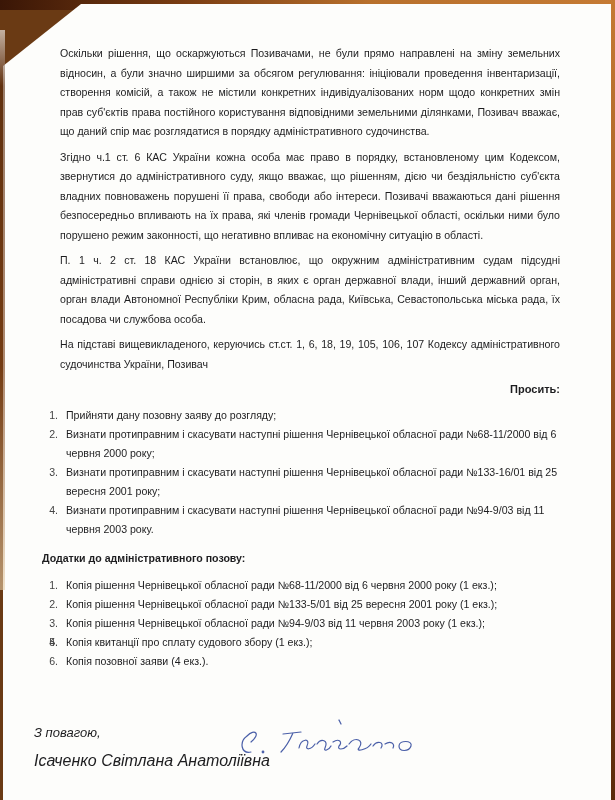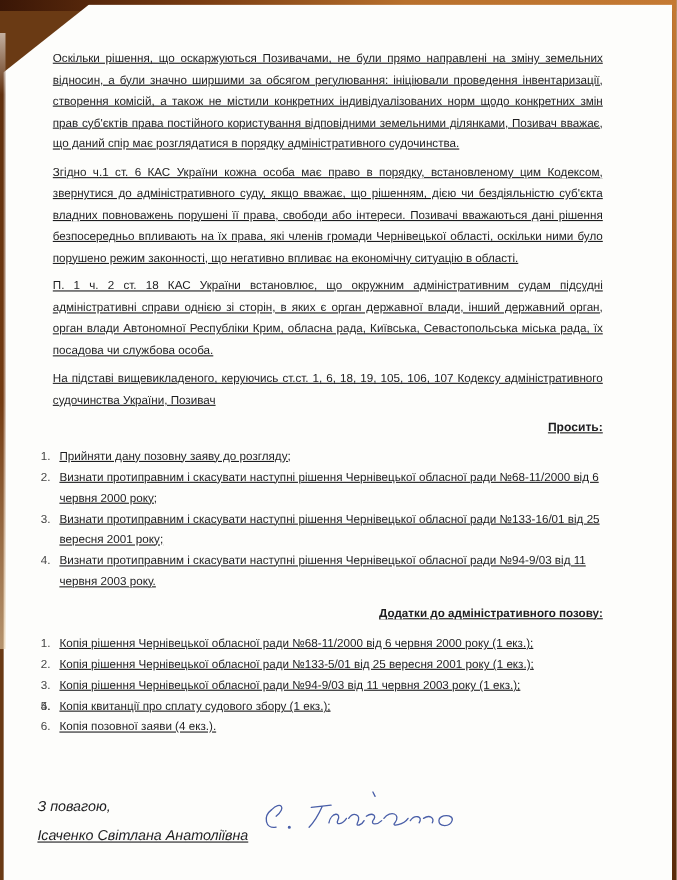--- a/index.html
+++ b/index.html
@@ -20,39 +20,39 @@
     position: absolute; left: 0; top: 30px; width: 5px; height: 560px;
     background: linear-gradient(180deg, #fff 0%, #5a2a0a 10%, #7a3d12 60%, #e8cfa8 100%);
     opacity: 0.6;
   }
   .paper {
     position: absolute; left: 3px; top: 4px; width: 608px; height: 796px;
     background: #fdfdfb;
     clip-path: polygon(78px 0, 100% 0, 100% 100%, 0 100%, 0 62px);
   }
   .doc {
-    position: absolute; left: 48px; top: 44px; width: 500px;
-    color: #1d1d1f; font-size: 10.6px; line-height: 19.5px; text-decoration: underline;
+    position: absolute; left: 60px; top: 44px; width: 500px;
+    color: #1d1d1f; font-size: 10.6px; line-height: 19.5px;
   }
   .para { margin: 0 0 6px 0; text-align: justify; text-align-last: left; }
   .heading {
     text-align: right; font-weight: bold; margin: 4px 0 6px 0; font-size: 11px;
   }
   ol.requests { margin: 0; padding: 0; list-style: none; }
   ol.requests li { position: relative; padding-left: 22px; margin-left: -16px; line-height: 19px; }
   ol.requests li .num { position: absolute; left: 0; top: 0; width: 14px; text-align: right; color: #444; }
-  .attach-title { font-weight: bold; margin: 10px 0 8px -18px; text-align: right; }
+  .attach-title { font-weight: bold; margin: 10px 0 8px -18px; }
   ol.attach { margin: 0; padding: 0; list-style: none; }
   ol.attach li { position: relative; padding-left: 22px; margin-left: -16px; line-height: 19px; }
   ol.attach li .num { position: absolute; left: 0; top: 0; width: 14px; text-align: right; color: #444; }
   .closing {
     position: absolute; left: 34px; top: 725px; font-style: italic; font-size: 13px; color: #1d1d1f;
   }
   .signer {
-    position: absolute; left: 34px; top: 752px; font-style: italic; font-size: 13px; color: #1d1d1f; text-decoration: underline;
+    position: absolute; left: 34px; top: 752px; font-style: italic; font-size: 16px; color: #1d1d1f;
   }
   .signature {
     position: absolute; left: 235px; top: 714px; width: 240px; height: 50px;
   }
 </style>
 </head>
 <body>
 
 <div class="wood-top"></div>
 <div class="wood-right"></div>

